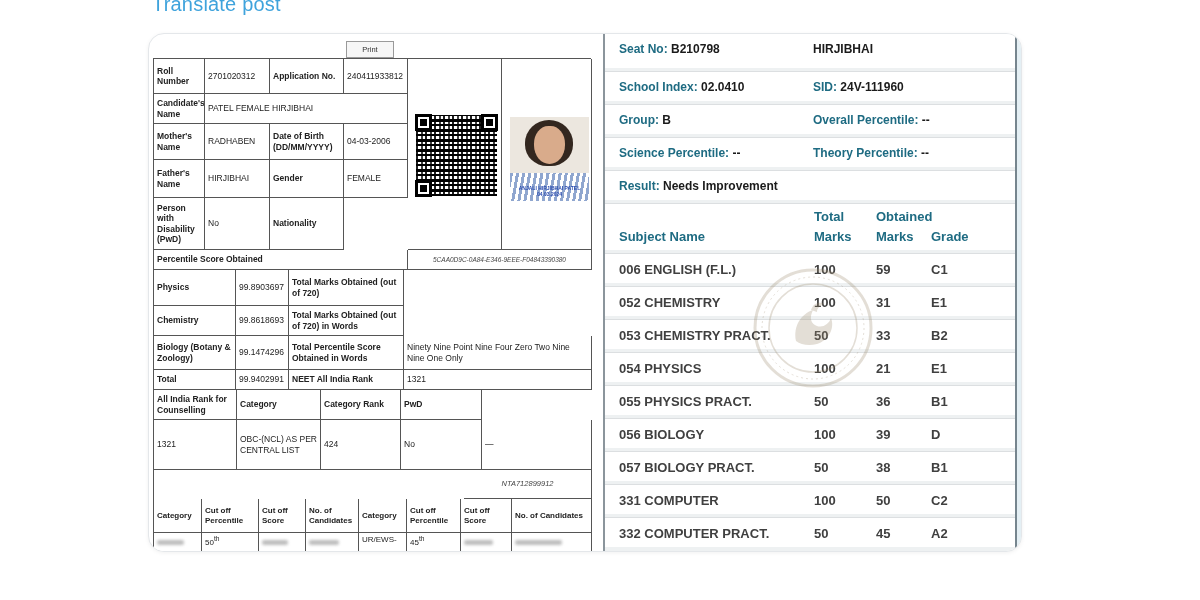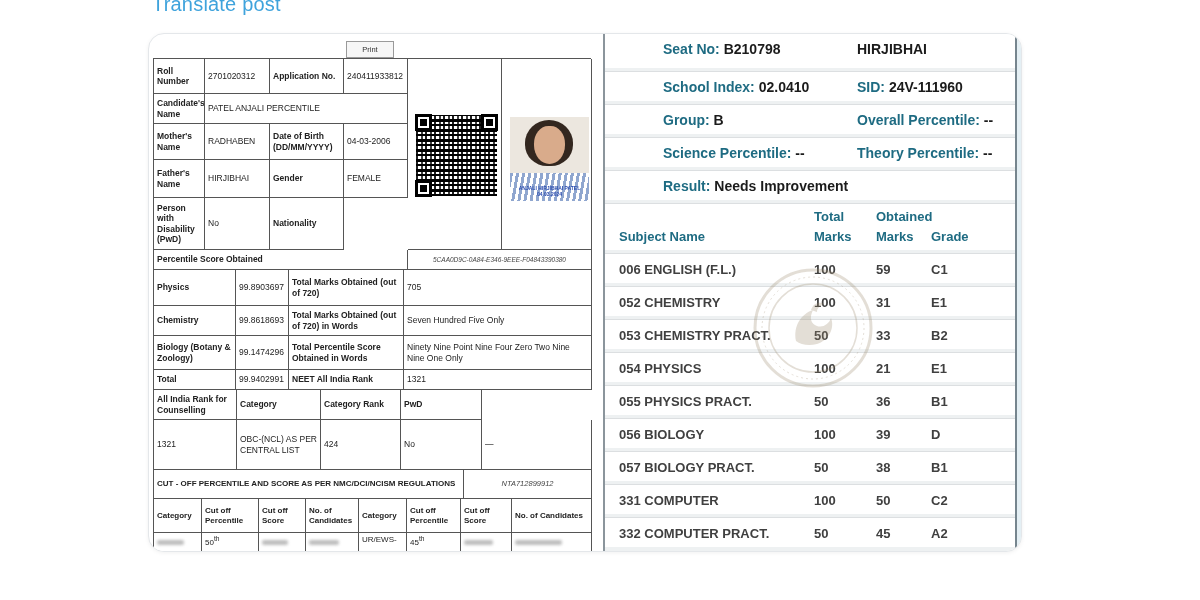--- a/index.html
+++ b/index.html
@@ -52,21 +52,21 @@
   .photo-cap { position:absolute; left:0; bottom:3px; width:100%; text-align:center;
                font-size:5px; line-height:1.35; font-weight:bold; color:#2c4db0; }
 
   
   .right-doc { position:absolute; left:454px; top:0; width:412px; height:519px;
                background:#eef1f2; border-left:2px solid #8b959c; }
   .rrow { position:relative; width:100%; background:#fff; margin-bottom:3px;
           border-top:1px solid #dcdfe1; }
   .rrow.h30 { height:30px; }
   .info-pair { position:absolute; top:50%; transform:translateY(-50%); left:14px;
-               white-space:nowrap; font-size:14px;margin-left:44px; }
+               white-space:nowrap; font-size:12px; }
   .info-pair.p2 { left:208px; }
   .rlabel { color:#1e6b82; font-weight:bold; }
   .rval   { color:#1b1b1b; font-weight:bold; }
   .thead { height:47px; }
   .th { position:absolute; color:#1e6b82; font-weight:bold; font-size:13px; white-space:nowrap; }
   .srow { height:30px; }
   .sc { position:absolute; top:50%; transform:translateY(-50%); font-size:13px; font-weight:bold;
         color:#404040; white-space:nowrap; }
   .c-sub { left:14px; } .c-tot { left:209px; } .c-obt { left:271px; } .c-grd { left:326px; }
   .seal { position:absolute; left:146px; top:232px; opacity:.28; pointer-events:none; }
@@ -84,21 +84,21 @@
   <div class="print-btn">Print</div>
 
   <div class="left-doc">
 
     <div class="lc lb mid" style="left:0;top:0;width:51px;height:35px">Roll Number</div>
     <div class="lc mid" style="left:51px;top:0;width:65px;height:35px">2701020312</div>
     <div class="lc lb mid" style="left:116px;top:0;width:74px;height:35px">Application No.</div>
     <div class="lc mid" style="left:190px;top:0;width:64px;height:35px">240411933812</div>
 
     <div class="lc lb mid" style="left:0;top:35px;width:51px;height:30px">Candidate's Name</div>
-    <div class="lc mid" style="left:51px;top:35px;width:203px;height:30px">PATEL ANJALI PERCENTILE</div>
+    <div class="lc mid" style="left:51px;top:35px;width:203px;height:30px">PATEL FEMALE HIRJIBHAI</div>
 
     <div class="lc lb mid" style="left:0;top:65px;width:51px;height:36px">Mother's Name</div>
     <div class="lc mid" style="left:51px;top:65px;width:65px;height:36px">RADHABEN</div>
     <div class="lc lb mid" style="left:116px;top:65px;width:74px;height:36px">Date of Birth (DD/MM/YYYY)</div>
     <div class="lc mid" style="left:190px;top:65px;width:64px;height:36px">04-03-2006</div>
 
     <div class="lc lb mid" style="left:0;top:101px;width:51px;height:38px">Father's Name</div>
     <div class="lc mid" style="left:51px;top:101px;width:65px;height:38px">HIRJIBHAI</div>
     <div class="lc lb mid" style="left:116px;top:101px;width:74px;height:38px">Gender</div>
     <div class="lc mid" style="left:190px;top:101px;width:64px;height:38px">FEMALE</div>
@@ -130,26 +130,24 @@
         <div>04.03.2024</div>
       </div>
     </div>
 
     <div class="lc lb mid" style="left:0;top:191px;width:254px;height:20px">Percentile Score Obtained</div>
     <div class="lc mid code-cell" style="left:254px;top:191px;width:184px;height:20px;justify-content:center">5CAA0D9C-0A84-E346-9EEE-F04843390380</div>
 
     <div class="lc lb mid" style="left:0;top:211px;width:82px;height:36px">Physics</div>
     <div class="lc mid" style="left:82px;top:211px;width:53px;height:36px">99.8903697</div>
     <div class="lc lb mid" style="left:135px;top:211px;width:115px;height:36px">Total Marks Obtained (out of 720)</div>
-    <div class="lc mid" style="left:250px;top:211px;width:188px;height:36px">705</div>
 
     <div class="lc lb mid" style="left:0;top:247px;width:82px;height:30px">Chemistry</div>
     <div class="lc mid" style="left:82px;top:247px;width:53px;height:30px">99.8618693</div>
     <div class="lc lb mid" style="left:135px;top:247px;width:115px;height:30px">Total Marks Obtained (out of 720) in Words</div>
-    <div class="lc mid" style="left:250px;top:247px;width:188px;height:30px">Seven Hundred Five Only</div>
 
     <div class="lc lb mid" style="left:0;top:277px;width:82px;height:34px">Biology (Botany &amp; Zoology)</div>
     <div class="lc mid" style="left:82px;top:277px;width:53px;height:34px">99.1474296</div>
     <div class="lc lb mid" style="left:135px;top:277px;width:115px;height:34px">Total Percentile Score Obtained in Words</div>
     <div class="lc mid" style="left:250px;top:277px;width:188px;height:34px">Ninety Nine Point Nine Four Zero Two Nine Nine One Only</div>
 
     <div class="lc lb mid" style="left:0;top:311px;width:82px;height:20px">Total</div>
     <div class="lc mid" style="left:82px;top:311px;width:53px;height:20px">99.9402991</div>
     <div class="lc lb mid" style="left:135px;top:311px;width:115px;height:20px">NEET All India Rank</div>
     <div class="lc mid" style="left:250px;top:311px;width:188px;height:20px">1321</div>
@@ -158,21 +156,20 @@
     <div class="lc lb mid" style="left:83px;top:331px;width:84px;height:30px">Category</div>
     <div class="lc lb mid" style="left:167px;top:331px;width:80px;height:30px">Category Rank</div>
     <div class="lc lb mid" style="left:247px;top:331px;width:81px;height:30px">PwD</div>
 
     <div class="lc mid" style="left:0;top:361px;width:83px;height:50px">1321</div>
     <div class="lc mid" style="left:83px;top:361px;width:84px;height:50px">OBC-(NCL) AS PER CENTRAL LIST</div>
     <div class="lc mid" style="left:167px;top:361px;width:80px;height:50px">424</div>
     <div class="lc mid" style="left:247px;top:361px;width:81px;height:50px">No</div>
     <div class="lc mid" style="left:328px;top:361px;width:110px;height:50px">—</div>
 
-    <div class="lc lb mid" style="left:0;top:411px;width:310px;height:29px;font-size:8px">CUT - OFF PERCENTILE AND SCORE AS PER NMC/DCI/NCISM REGULATIONS</div>
     <div class="lc mid ref-cell" style="left:310px;top:411px;width:128px;height:29px;justify-content:center">NTA712899912</div>
 
     <div class="lc lb mid" style="left:0;top:440px;width:48px;height:34px;font-size:8px">Category</div>
     <div class="lc lb mid" style="left:48px;top:440px;width:57px;height:34px;font-size:8px">Cut off Percentile</div>
     <div class="lc lb mid" style="left:105px;top:440px;width:47px;height:34px;font-size:8px">Cut off Score</div>
     <div class="lc lb mid" style="left:152px;top:440px;width:53px;height:34px;font-size:8px">No. of Candidates</div>
     <div class="lc lb mid" style="left:205px;top:440px;width:48px;height:34px;font-size:8px">Category</div>
     <div class="lc lb mid" style="left:253px;top:440px;width:54px;height:34px;font-size:8px">Cut off Percentile</div>
     <div class="lc lb mid" style="left:307px;top:440px;width:51px;height:34px;font-size:8px">Cut off Score</div>
     <div class="lc lb mid" style="left:358px;top:440px;width:80px;height:34px;font-size:8px">No. of Candidates</div>

